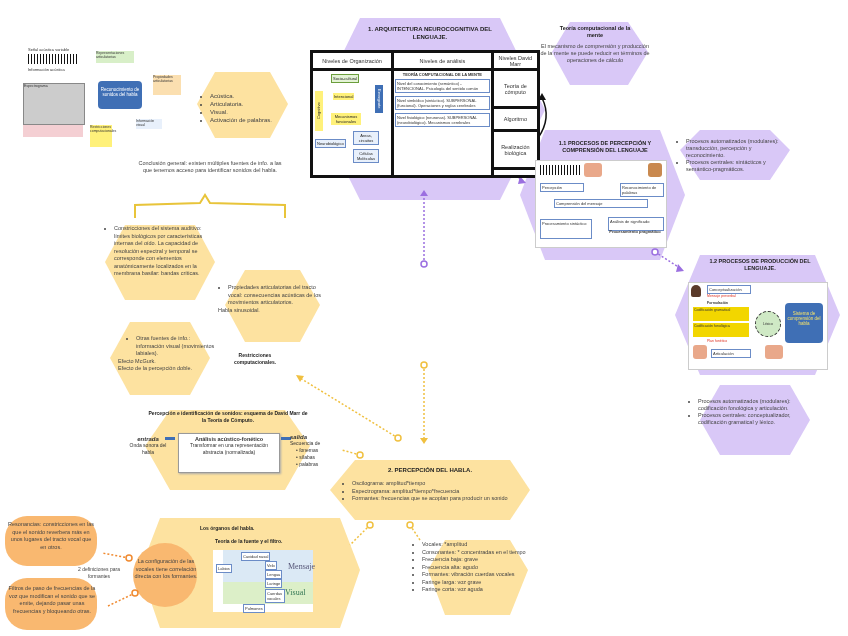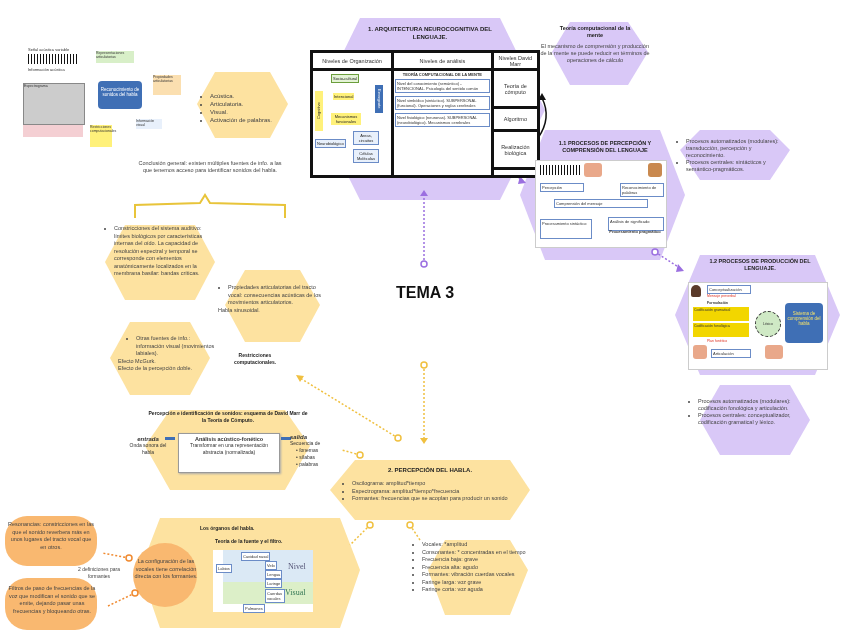--- a/index.html
+++ b/index.html
@@ -73,21 +73,20 @@
   <line x1="129" y1="558" x2="102" y2="553" stroke="#f08a30" stroke-width="1.5" stroke-dasharray="2,2"></line>
   <circle cx="129" cy="558" r="3" fill="#fff" stroke="#f08a30" stroke-width="1.5"></circle>
   <line x1="135" y1="593" x2="108" y2="606" stroke="#f08a30" stroke-width="1.5" stroke-dasharray="2,2"></line>
   <circle cx="135" cy="593" r="3" fill="#fff" stroke="#f08a30" stroke-width="1.5"></circle>
 
   <path d="M538,138 Q552,118 542,98" fill="none" stroke="#111" stroke-width="1.5"></path>
   <polygon points="538,100 546,100 542,93" fill="#111"></polygon>
 </svg>
 
 <div class="abs center" style="left:350px;top:284px;width:150px;">
-  <div style="font-size:16px;font-weight:bold;color:#111;">TEMA 3</div>
 </div>
 
 <div class="abs center bold" style="left:355px;top:25px;width:150px;font-size:6px;line-height:8px;">1. ARQUITECTURA NEUROCOGNITIVA DEL LENGUAJE.</div>
 <table class="arch abs" style="left:310px;top:50px;width:230px;height:128px;">
   <tbody>
       <tr style="height:18px;">
     <td>Niveles de Organización</td>
     <td>Niveles de análisis</td>
     <td>Niveles David Marr</td>
   </tr>
@@ -247,21 +246,21 @@
     <li>Faringe larga: voz grave</li>
     <li>Faringe corta: voz aguda</li>
   </ul>
 </div>
 
 <div class="abs bold" style="left:200px;top:525px;font-size:5px;">Los órganos del habla.</div>
 <div class="abs bold" style="left:215px;top:538px;font-size:5px;">Teoría de la fuente y el filtro.</div>
 <div class="abs" style="left:213px;top:550px;width:100px;height:62px;background:#fff;">
   <div class="abs" style="left:10px;top:0;width:90px;height:32px;background:#dbe9f5;"></div>
   <div class="abs" style="left:10px;top:32px;width:90px;height:22px;background:#dcefc8;"></div>
-  <div class="abs" style="left:75px;top:12px;font-size:8px;color:#557;font-family:'Liberation Serif',serif;">Nivel</div>
+  <div class="abs" style="left:75px;top:12px;font-size:8px;color:#557;font-family:'Liberation Serif',serif;">Mensaje</div>
   <div class="abs" style="left:72px;top:38px;font-size:8px;color:#375;font-family:'Liberation Serif',serif;">Visual</div>
   <div class="abs smallbox" style="left:28px;top:2px;">Cavidad nasal</div>
   <div class="abs smallbox" style="left:52px;top:11px;">Velo</div>
   <div class="abs smallbox" style="left:52px;top:20px;">Lengua</div>
   <div class="abs smallbox" style="left:52px;top:29px;">Laringe</div>
   <div class="abs smallbox" style="left:52px;top:39px;width:16px;">Cuerdas vocales</div>
   <div class="abs smallbox" style="left:3px;top:14px;">Labios</div>
   <div class="abs smallbox" style="left:30px;top:54px;">Pulmones</div>
 </div>
 <div class="abs txt center" style="left:133px;top:558px;width:66px;font-size:5.5px;line-height:7.5px;">La configuración de las vocales tiene correlación directa con los formantes.</div>

